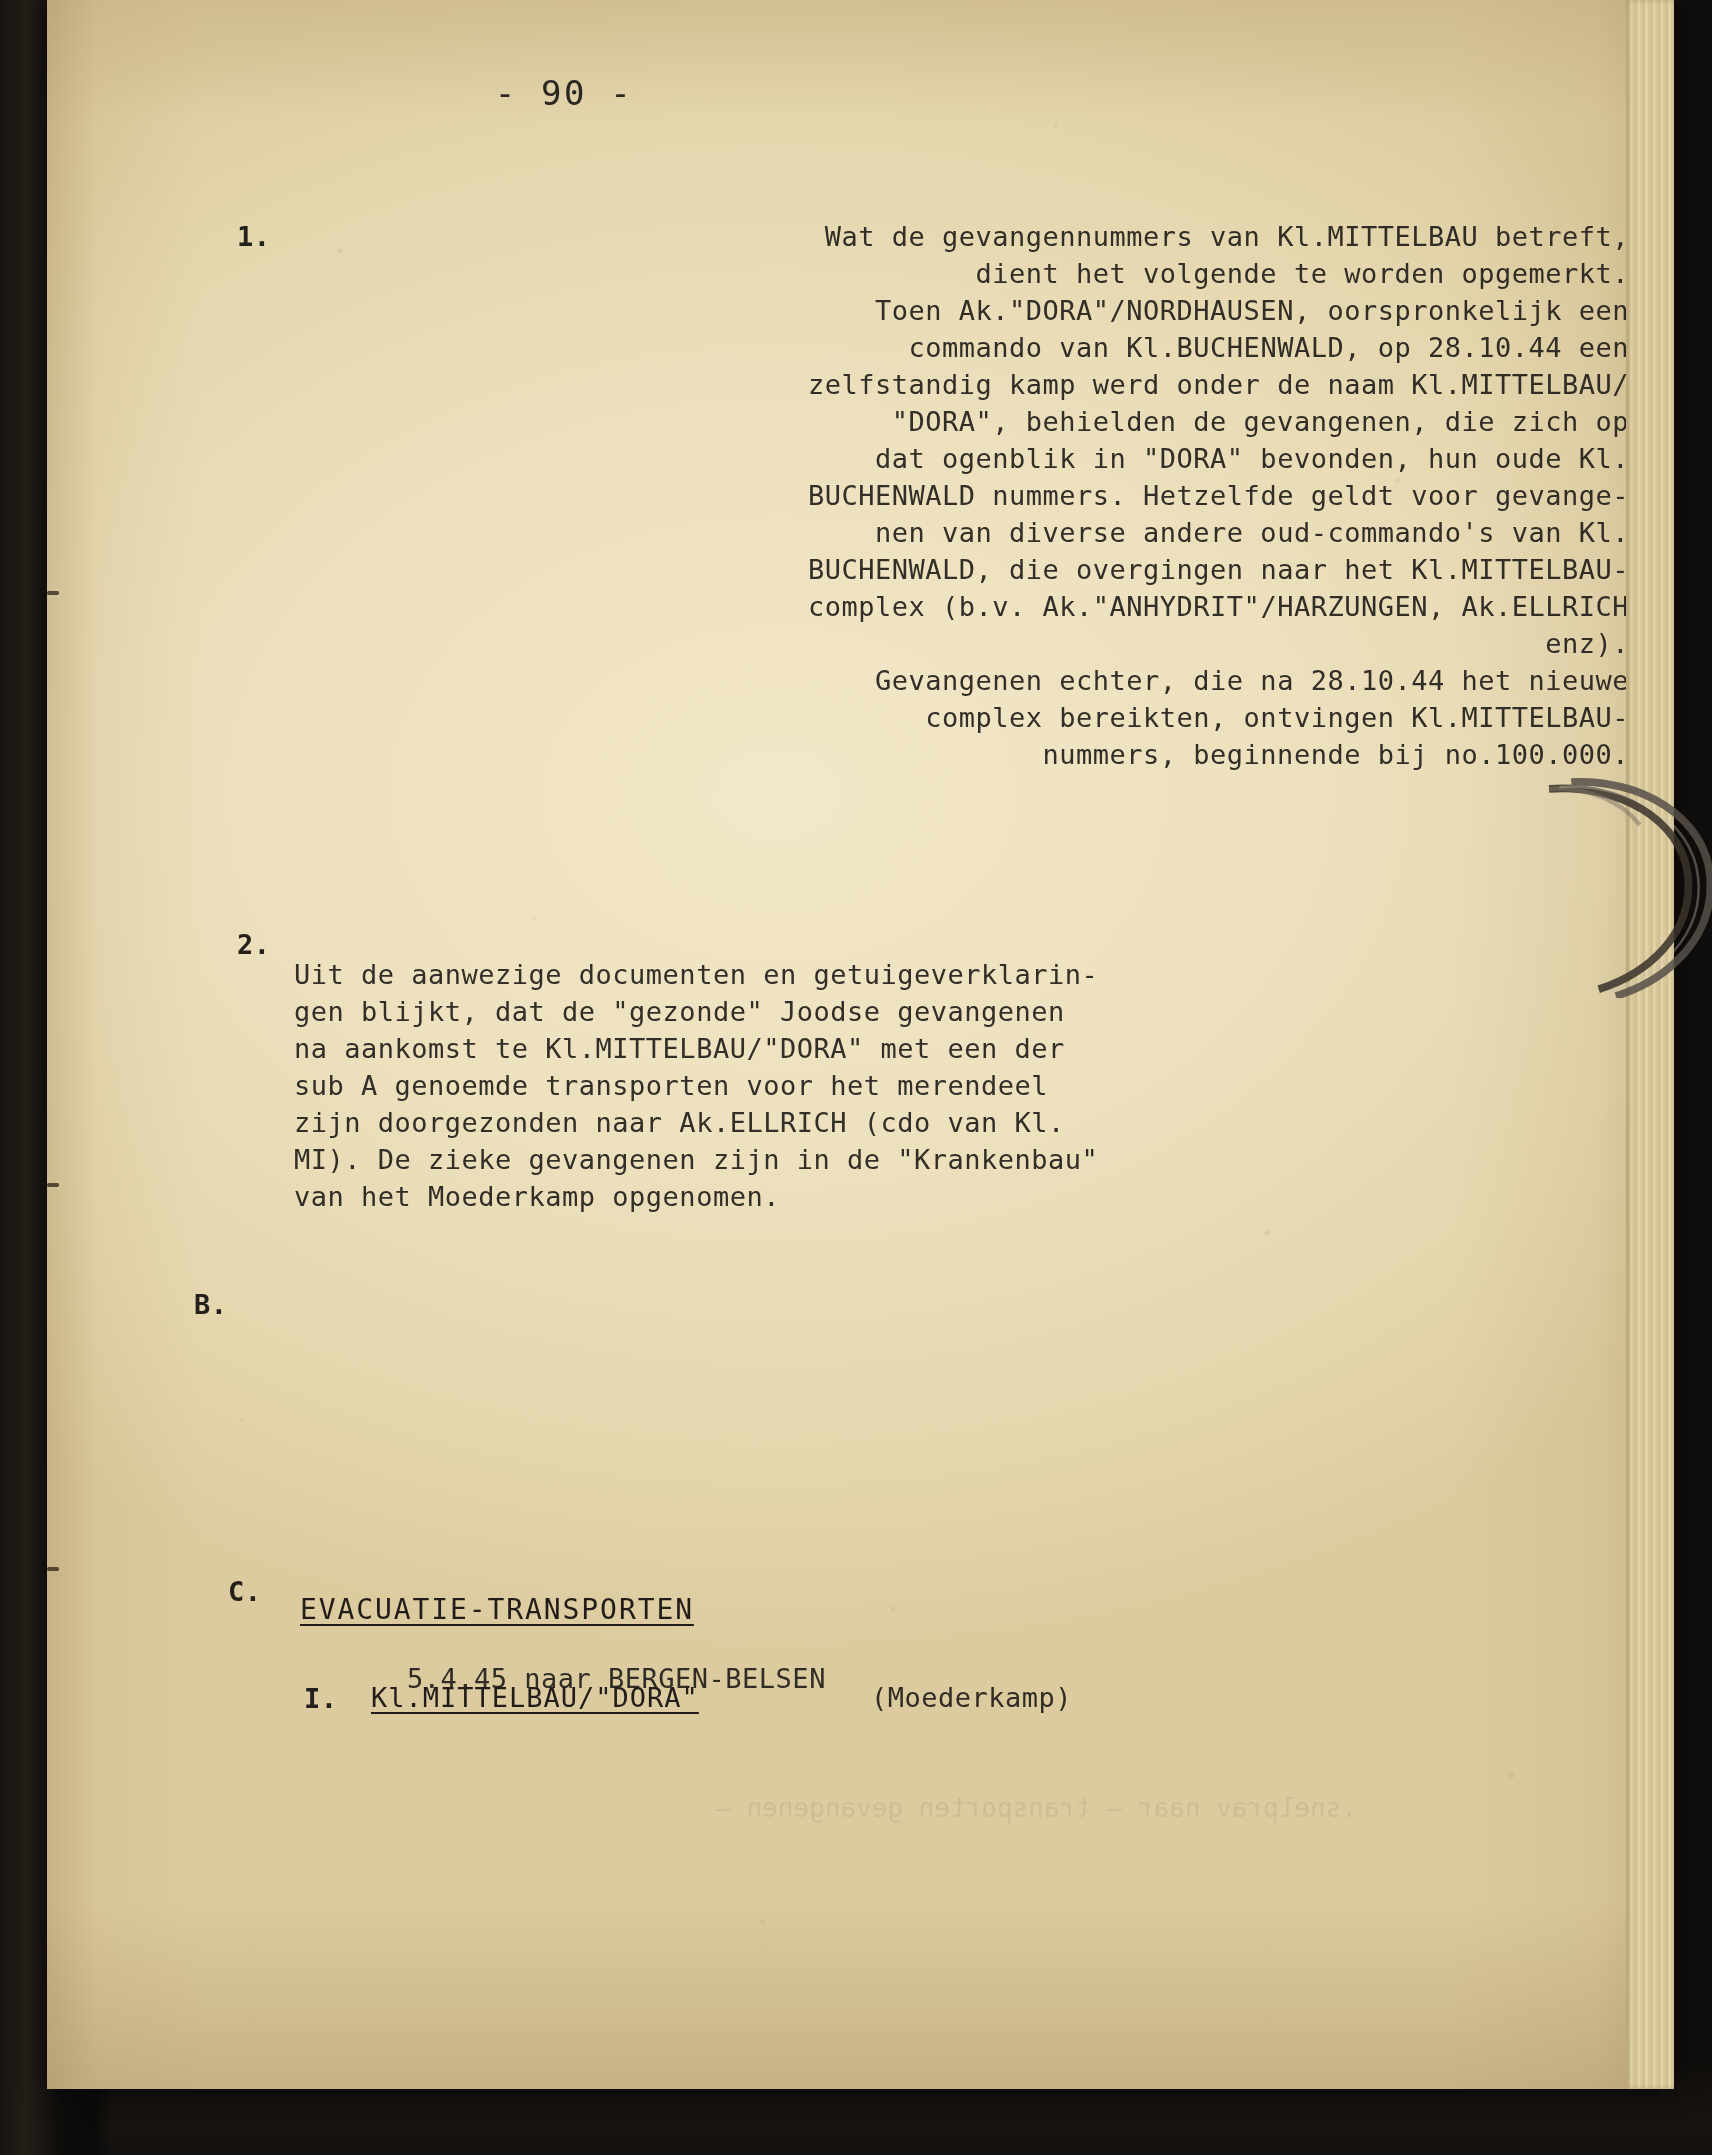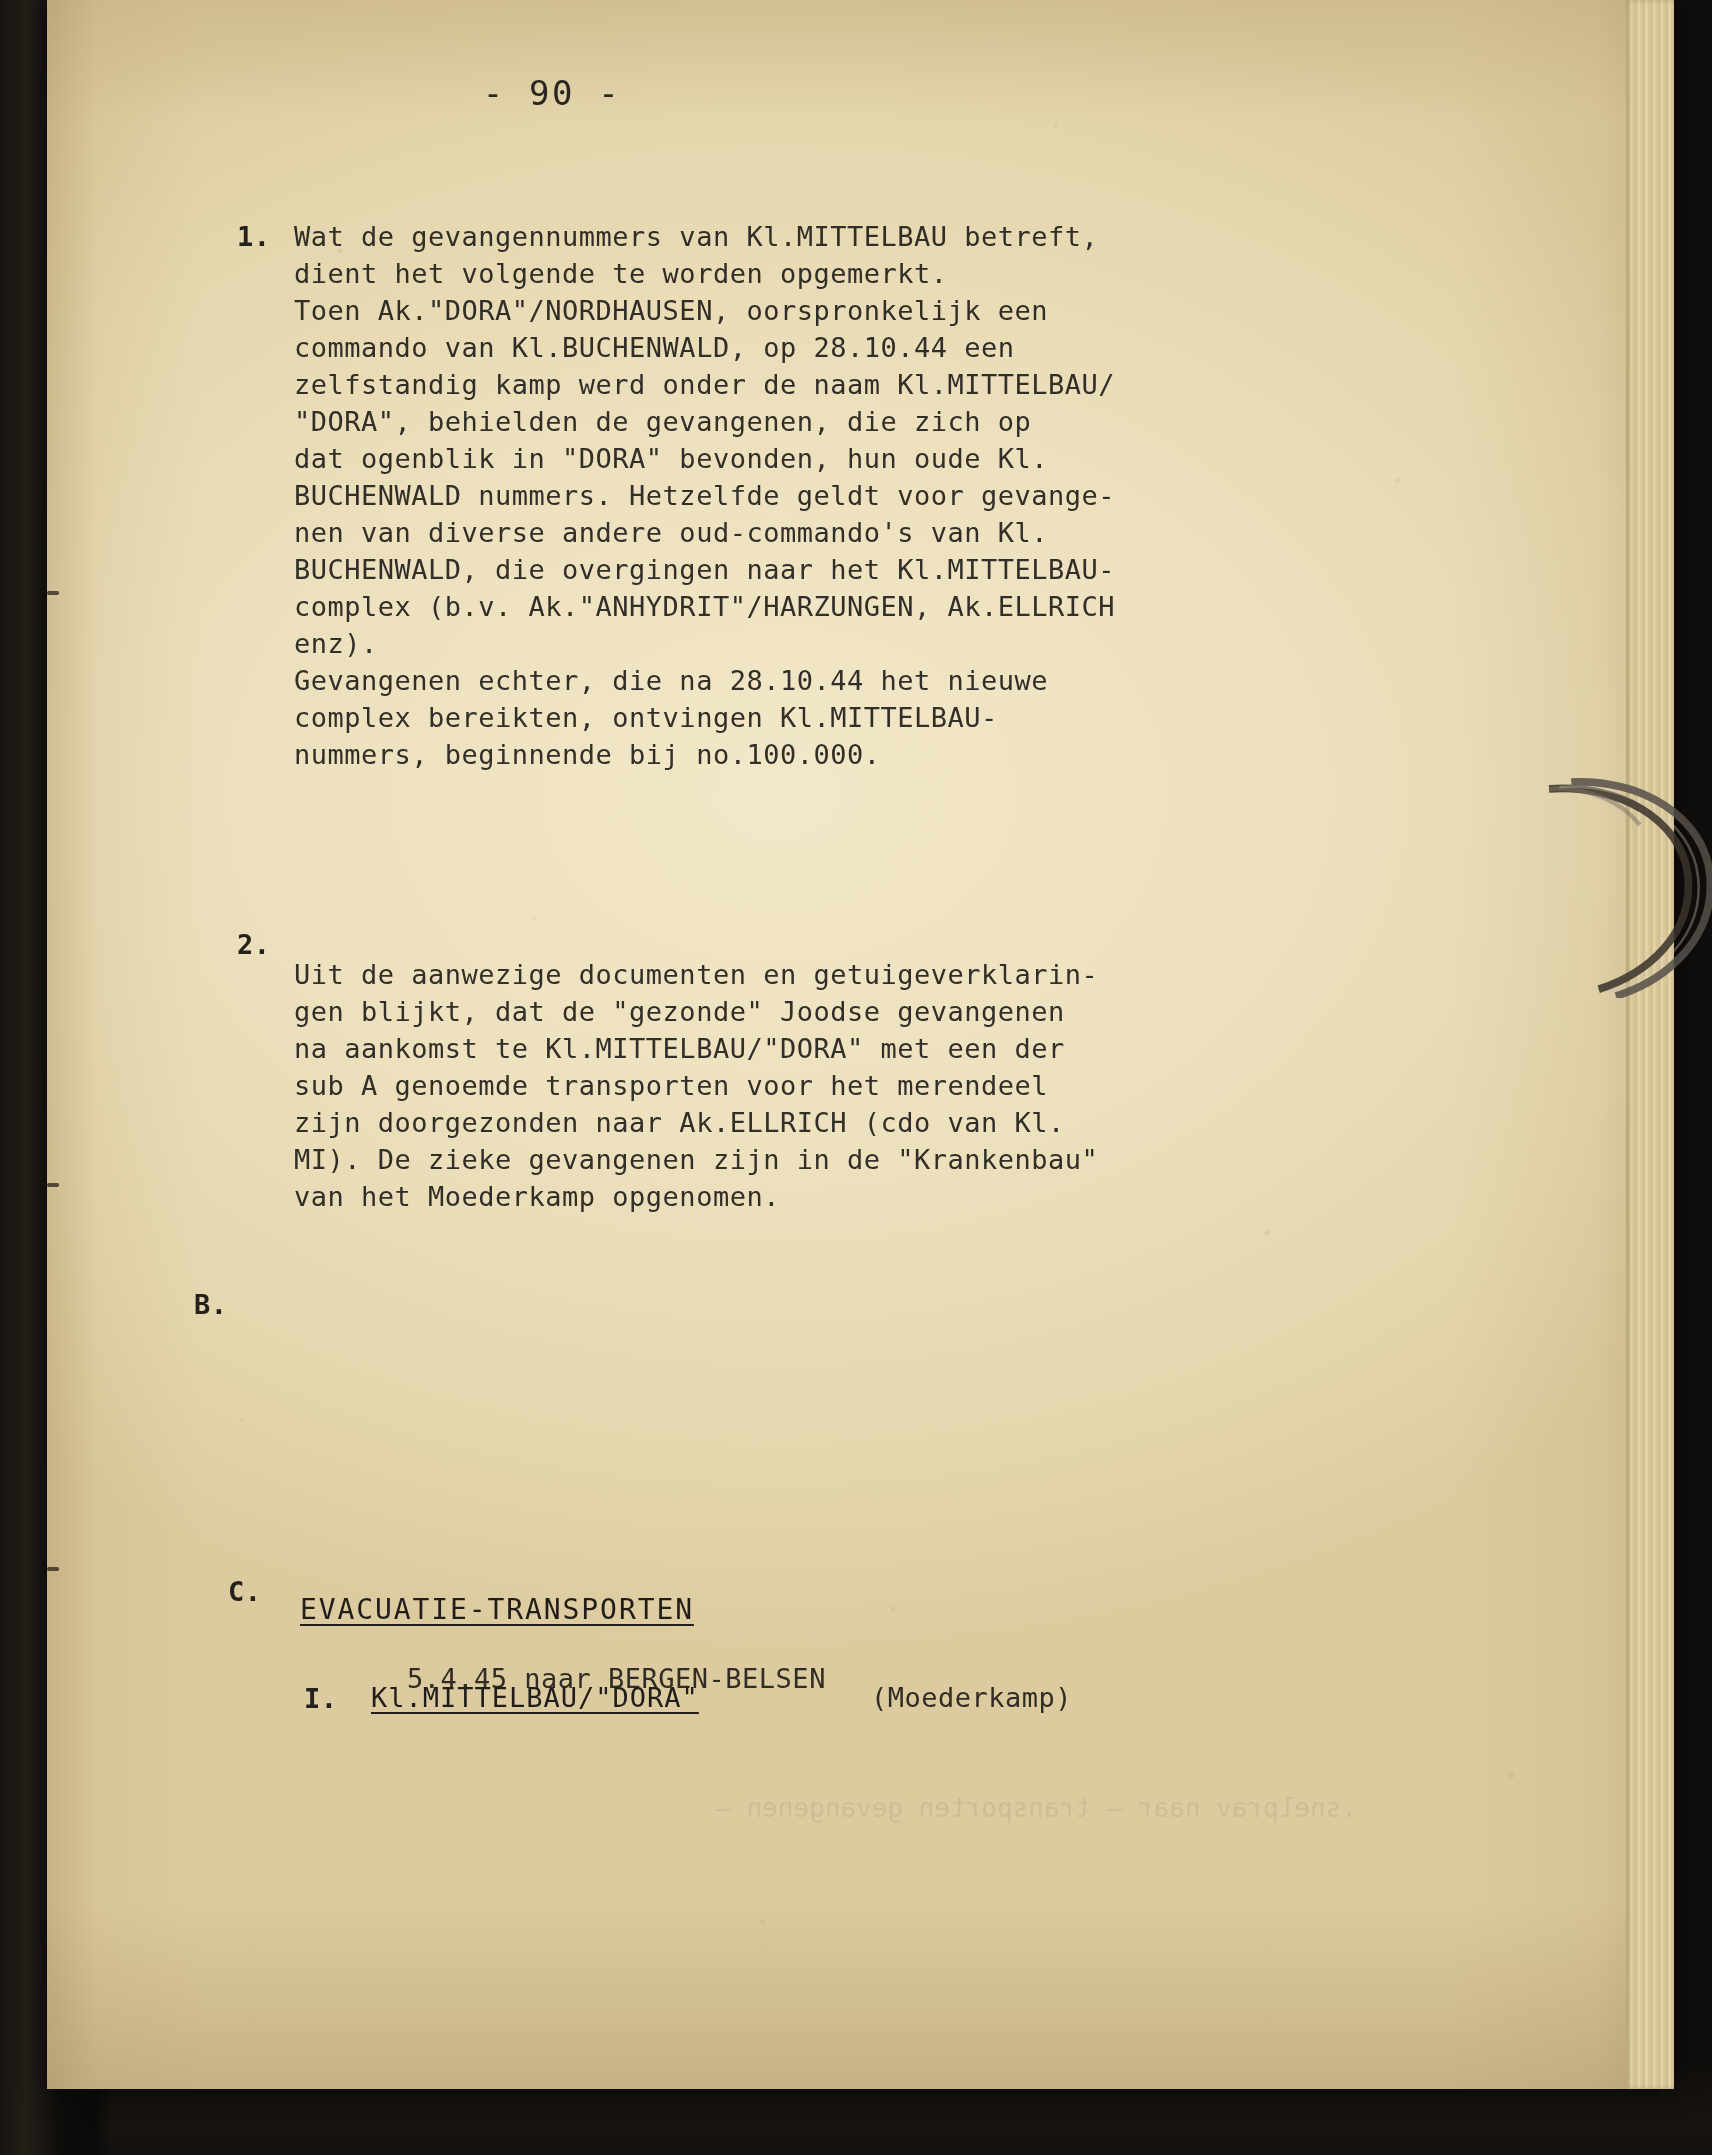--- a/index.html
+++ b/index.html
@@ -115,20 +115,21 @@
 
   .page-number {
     position: absolute;
     left: 0;
     top: 73px;
     width: 1010px;
     text-align: center;
     font-size: 34px;
     letter-spacing: 2.6px;
     color: #2a2622;
+    padding-left: 12px;
   }
 
   .block {
     position: absolute;
     font-size: 27px;
     line-height: 37px;
     letter-spacing: 0.5px;
     color: #24211d;
     white-space: pre-wrap;
   }
@@ -189,21 +190,21 @@
   <div class="page">
 
     <div class="paper-tone"></div>
     <div class="paper-speckle"></div>
 
     <div class="content">
 
       <div class="page-number">- 90 -</div>
 
       <div class="marker" style="left:190px; top:218px;">1.</div>
-      <div class="block ink-soft" style="left:247px; top:218px; width:1335px;">Wat de gevangennummers van Kl.MITTELBAU betreft,
+      <div class="block ink-soft" style="left:247px; top:218px; width:1335px;text-align:right;">Wat de gevangennummers van Kl.MITTELBAU betreft,
 dient het volgende te worden opgemerkt.
 Toen Ak."DORA"/NORDHAUSEN, oorspronkelijk een
 commando van Kl.BUCHENWALD, op 28.10.44 een
 zelfstandig kamp werd onder de naam Kl.MITTELBAU/
 "DORA", behielden de gevangenen, die zich op
 dat ogenblik in "DORA" bevonden, hun oude Kl.
 BUCHENWALD nummers. Hetzelfde geldt voor gevange-
 nen van diverse andere oud-commando's van Kl.
 BUCHENWALD, die overgingen naar het Kl.MITTELBAU-
 complex (b.v. Ak."ANHYDRIT"/HARZUNGEN, Ak.ELLRICH

